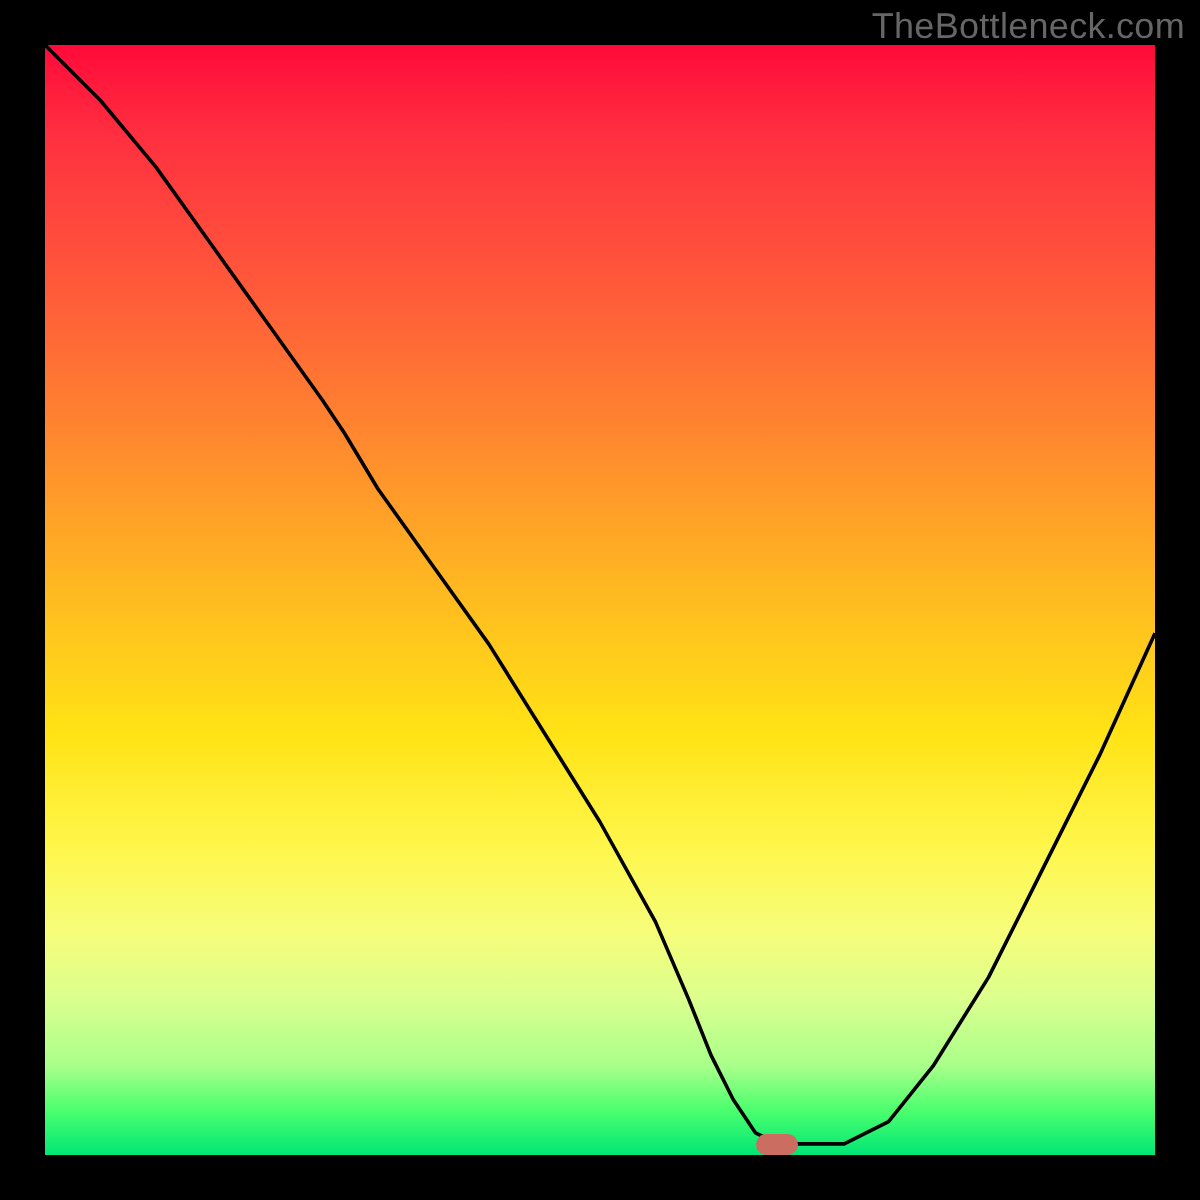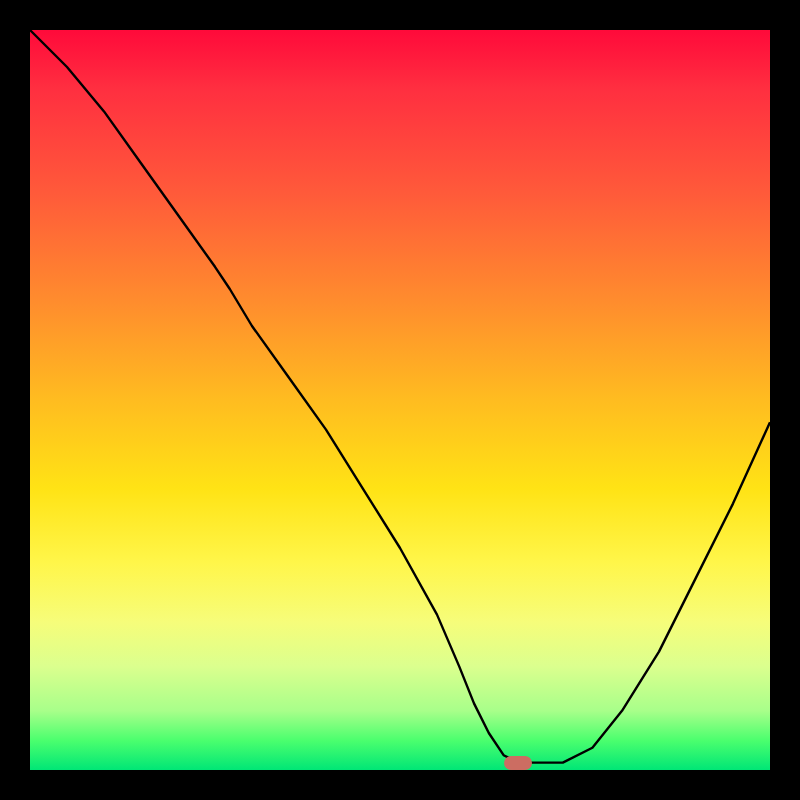--- a/index.html
+++ b/index.html
@@ -75,20 +75,21 @@
     stroke: #000;
     stroke-width: 2.4;
     stroke-linejoin: round;
   }
 </style>
 </head>
 <body>
 
 <div class="frame">
 
+  <div class="watermark">TheBottleneck.com</div>
 
   <div class="plot-area">
 
     <svg class="curve" viewBox="0 0 740 740" preserveAspectRatio="none">
       <path id="curve-path" d="M0.0 0.0 L37.0 37.0 L74.0 81.4 L111.0 133.2 L148.0 185.0 L185.0 236.8 L199.8 259.0 L222.0 296.0 L259.0 347.8 L296.0 399.6 L333.0 458.8 L370.0 518.0 L407.0 584.6 L429.2 636.4 L444.0 673.4 L458.8 703.0 L473.6 725.2 L488.4 732.6 L503.2 732.6 L532.8 732.6 L562.4 717.8 L592.0 680.8 L629.0 621.6 L666.0 547.6 L703.0 473.6 L740.0 392.2"></path>
     </svg>
 
     <div class="marker" id="marker" style="left: 488.4px; top: 732.6px;"></div>
 
   </div>

